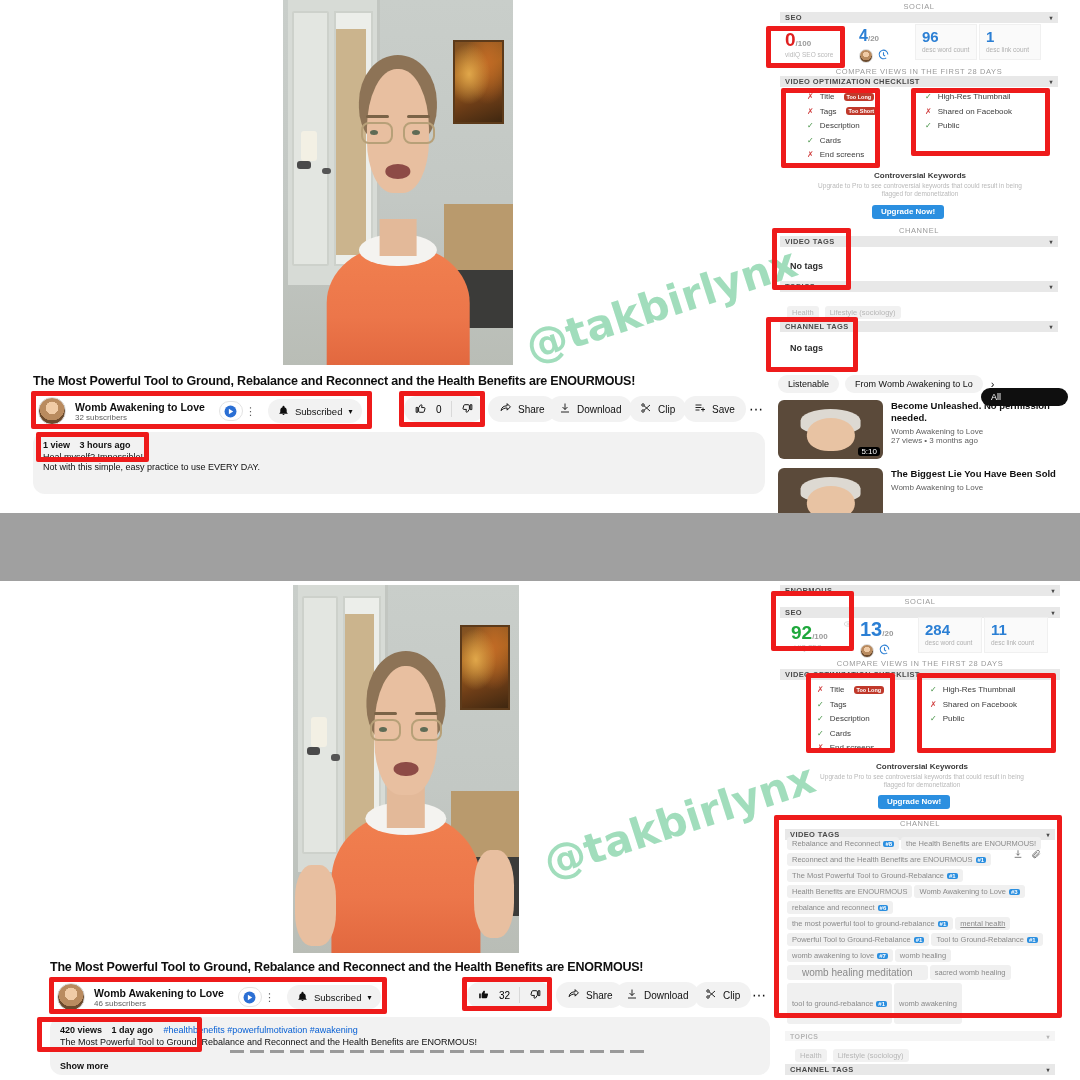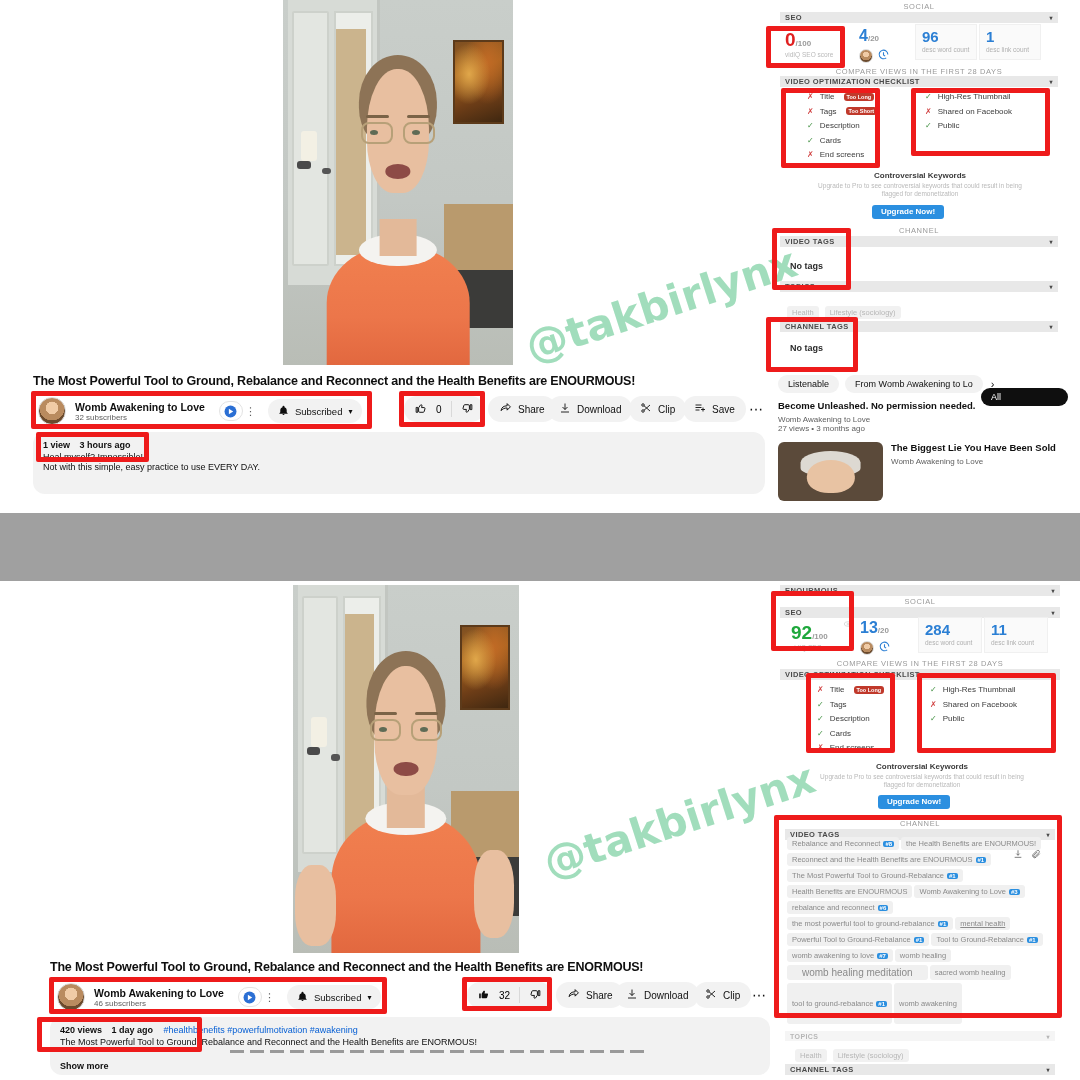--- a/index.html
+++ b/index.html
@@ -364,20 +364,25 @@
     </div>
 
     <div class="abs chiprow" id="before-chips" style="left:778px;top:375px;width:290px;">
         <div class="pill dark" style="height: 18px; padding: 0px 10px; font-size: 9px;">All</div>
         <div class="pill" style="height: 18px; padding: 0px 10px; font-size: 9px;">Listenable</div>
         <div class="pill" style="height: 18px; padding: 0px 10px; font-size: 9px;">From Womb Awakening to Lo</div>
         <div style="font-size: 11px; color: rgb(15, 15, 15); margin-left: 2px;">›</div>
       </div>
     <div class="abs" id="before-suggestions" style="left:778px;top:400px;width:295px;">
         <div class="sug" style="margin-bottom: 9px;">
+          <div class="sug-thumb" style="width: 105px; height: 59px;">
+            <div class="hair2"></div>
+            <div class="face"></div>
+            <div class="sug-dur">5:10</div>
+          </div>
           <div style="flex: 1 1 0%;">
             <div class="sug-title" style="font-size: 9.5px;">Become Unleashed. No permission needed.</div>
             <div class="sug-meta" style="font-size: 8px; margin-top: 3px;">Womb Awakening to Love</div>
             <div class="sug-meta" style="font-size: 8px;">27 views  •  3 months ago</div>
           </div>
         </div>
         <div class="sug" style="margin-bottom: 9px;">
           <div class="sug-thumb" style="width: 105px; height: 59px;">
             <div class="hair2"></div>
             <div class="face"></div>
@@ -512,21 +517,21 @@
         <span style="margin-left:8px;color:#065fd4;">#healthbenefits #powerfulmotivation #awakening</span>
       </div>
       <div class="desc-line" style="font-size:9px;margin-top:2px;">The Most Powerful Tool to Ground, Rebalance and Reconnect and the Health Benefits are ENORMOUS!</div>
       <div style="margin-top:3px;height:3px;background:repeating-linear-gradient(90deg,#9a9a9a 0 14px,transparent 14px 20px);width:420px;margin-left:170px;"></div>
       <div class="showmore" style="font-size:9px;margin-top:8px;">Show more</div>
     </div>
 
     <div class="vq" style="left:775px;top:0;width:295px;height:499px;">
 
       <div class="vq-sec abs" style="left:5px;top:4px;width:280px;height:11px;padding:0 5px;font-size:7.5px;">
-        <span>ENOURMOUS</span>
+        <span>ENORMOUS</span>
         <span style="font-size:6px;">▾</span>
       </div>
       <div class="vq-grp abs" style="left:5px;top:16px;width:280px;font-size:7.5px;">
         <span>SOCIAL</span>
         <span style="font-size:6px;">▴</span>
       </div>
       <div class="vq-sec abs" style="left:5px;top:26px;width:280px;height:11px;padding:0 5px;font-size:7.5px;">
         <span>SEO</span>
         <span style="font-size:6px;">▾</span>
       </div>
@@ -537,21 +542,21 @@
             <circle cx="12" cy="12" r="2.2"></circle>
           </svg>
       </div>
 
       <div class="abs" style="left:16px;top:42px;">
         <span class="score-num good" style="font-size:19px;">92</span><span class="score-den" style="font-size:8px;">/100</span>
         <div class="score-lbl" style="font-size:6.5px;margin-top:1px;">vidIQ SEO score</div>
       </div>
 
       <div class="abs" style="left:85px;top:38px;">
-        <span class="stat-num" style="font-size:16px;">13</span><span class="score-den" style="font-size:8px;">/20</span>
+        <span class="stat-num" style="font-size:20px;">13</span><span class="score-den" style="font-size:8px;">/20</span>
         <div style="display:flex;align-items:center;gap:4px;margin-top:2px;">
           <span class="avatar" style="width:14px;height:14px;display:inline-block;"></span>
           <span>
             <svg width="13" height="13" viewBox="0 0 24 24" fill="none" stroke="#2b7fd4" stroke-width="2">
                 <path d="M20 12a8 8 0 1 0-3 6.2"></path>
                 <path d="M12 8v5l3 2"></path>
               </svg>
           </span>
         </div>
       </div>

